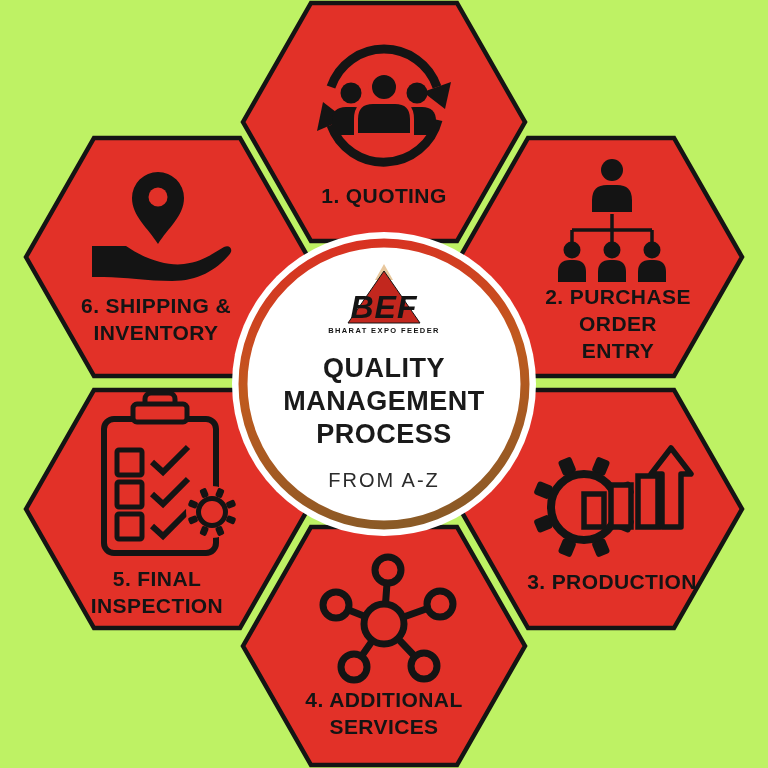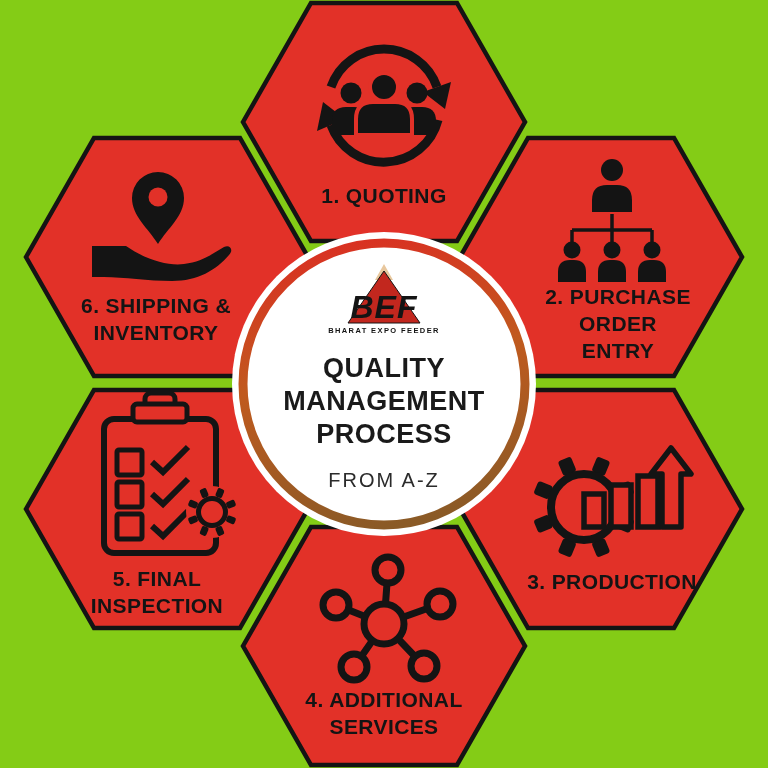--- a/index.html
+++ b/index.html
@@ -1,16 +1,16 @@
 <!DOCTYPE html>
 <html><head>
 <meta charset="utf-8">
 <style>
   html,body{margin:0;padding:0;background:#ffffff;}
-  .stage{width:768px;height:768px;position:relative;background:#84cc16;}
+  .stage{width:768px;height:768px;position:relative;background:#bef264;}
   svg{display:block;}
   .hex{fill:#E23128;stroke:#141414;stroke-width:4.5px;}
   .hex-label{font-family:"Liberation Sans",sans-serif;font-weight:700;font-size:21px;fill:#141414;text-anchor:middle;letter-spacing:0.4px;}
   .center-title{font-family:"Liberation Sans",sans-serif;font-weight:700;font-size:27px;fill:#1a1a1a;text-anchor:middle;letter-spacing:0.5px;}
   .center-tagline{font-family:"Liberation Sans",sans-serif;font-weight:400;font-size:20px;fill:#2b2b2b;text-anchor:middle;letter-spacing:2px;}
   .logo-bef{font-family:"Liberation Sans",sans-serif;font-weight:700;font-style:italic;font-size:32px;fill:#141414;text-anchor:middle;letter-spacing:1px;}
   .logo-sub{font-family:"Liberation Sans",sans-serif;font-weight:700;font-size:7.5px;fill:#141414;text-anchor:middle;letter-spacing:1.4px;}
   .ink{stroke:#141414;fill:none;}
   .ink-fill{fill:#141414;stroke:none;}
 </style>

